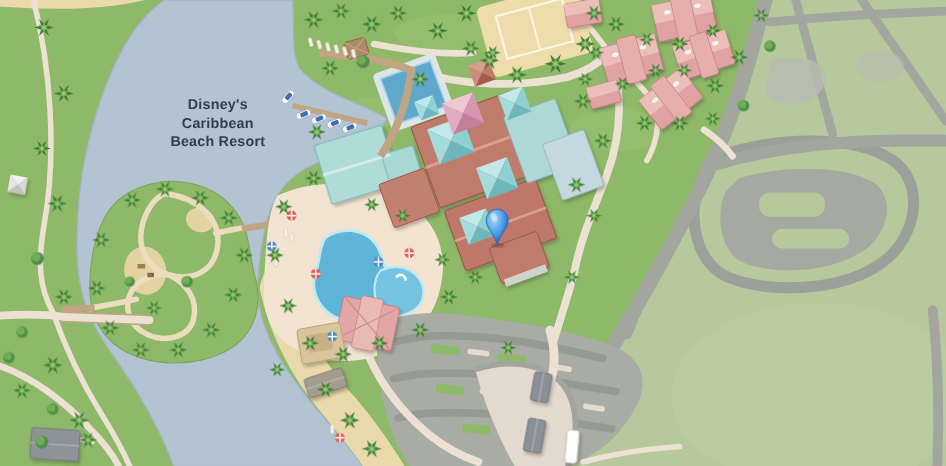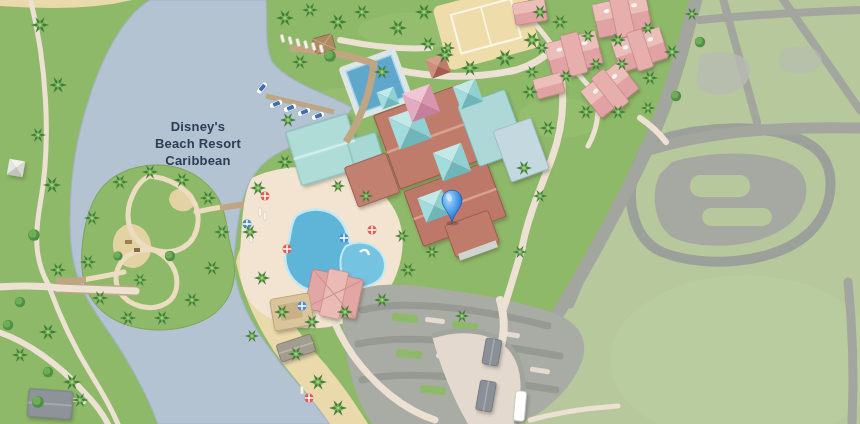--- a/index.html
+++ b/index.html
@@ -1,21 +1,21 @@
 <!DOCTYPE html>
 <html><head>
 <meta charset="utf-8">
 <style>
   html,body{margin:0;padding:0;background:#e8e8e8;font-family:"Liberation Sans",sans-serif;}
   #stage{position:relative;width:860px;height:424px;overflow:hidden;background:#8eb968;}
   #stage svg{position:absolute;left:0;top:0;display:block;}
   .resort-label{
     position:absolute;left:116px;top:86px;width:164px;
     text-align:center;font-size:13px;line-height:17px;font-weight:700;
-    color:#2c3e54;letter-spacing:.2px;pointer-events:none;margin-top:32px;
+    color:#2c3e54;letter-spacing:.2px;pointer-events:none;
   }
   .lane{stroke:#979a92;stroke-width:7;fill:none;stroke-linecap:round;}
   .road{stroke:#a3a69e;fill:none;stroke-linecap:round;}
   .cpath{stroke:#ece1d3;fill:none;stroke-linecap:round;}
   .ipath{stroke:#ecdcc0;stroke-width:5;fill:none;stroke-linecap:round;}
   .bwalk{stroke:#bfa581;fill:none;stroke-linecap:butt;}
 </style>
 </head>
 <body>
 
@@ -474,16 +474,16 @@
 
   <g transform="translate(452,210) scale(0.66)">
     <ellipse cx="1" cy="20" rx="9" ry="3.5" fill="rgba(40,40,60,0.28)"></ellipse>
     <path d="M0,18 C-2,12 -4,8 -8,2 C-12,-4 -15,-8.5 -15,-15 C-15,-23.3 -8.3,-30 0,-30 C8.3,-30 15,-23.3 15,-15 C15,-8.5 12,-4 8,2 C4,8 2,12 0,18 Z" fill="url(#pinGrad)" stroke="#1c5cab" stroke-width="1.2"></path>
     <ellipse cx="-4.5" cy="-19" rx="4" ry="6.5" transform="rotate(-22 -4.5 -19)" fill="#ffffff" opacity="0.45"></ellipse>
   </g>
 </svg>
 
 <div class="resort-label">
   <div>Disney's</div>
+  <div>Caribbean</div>
   <div>Beach Resort</div>
-  <div>Caribbean</div>
 </div>
 </div>
 
 </body></html>

